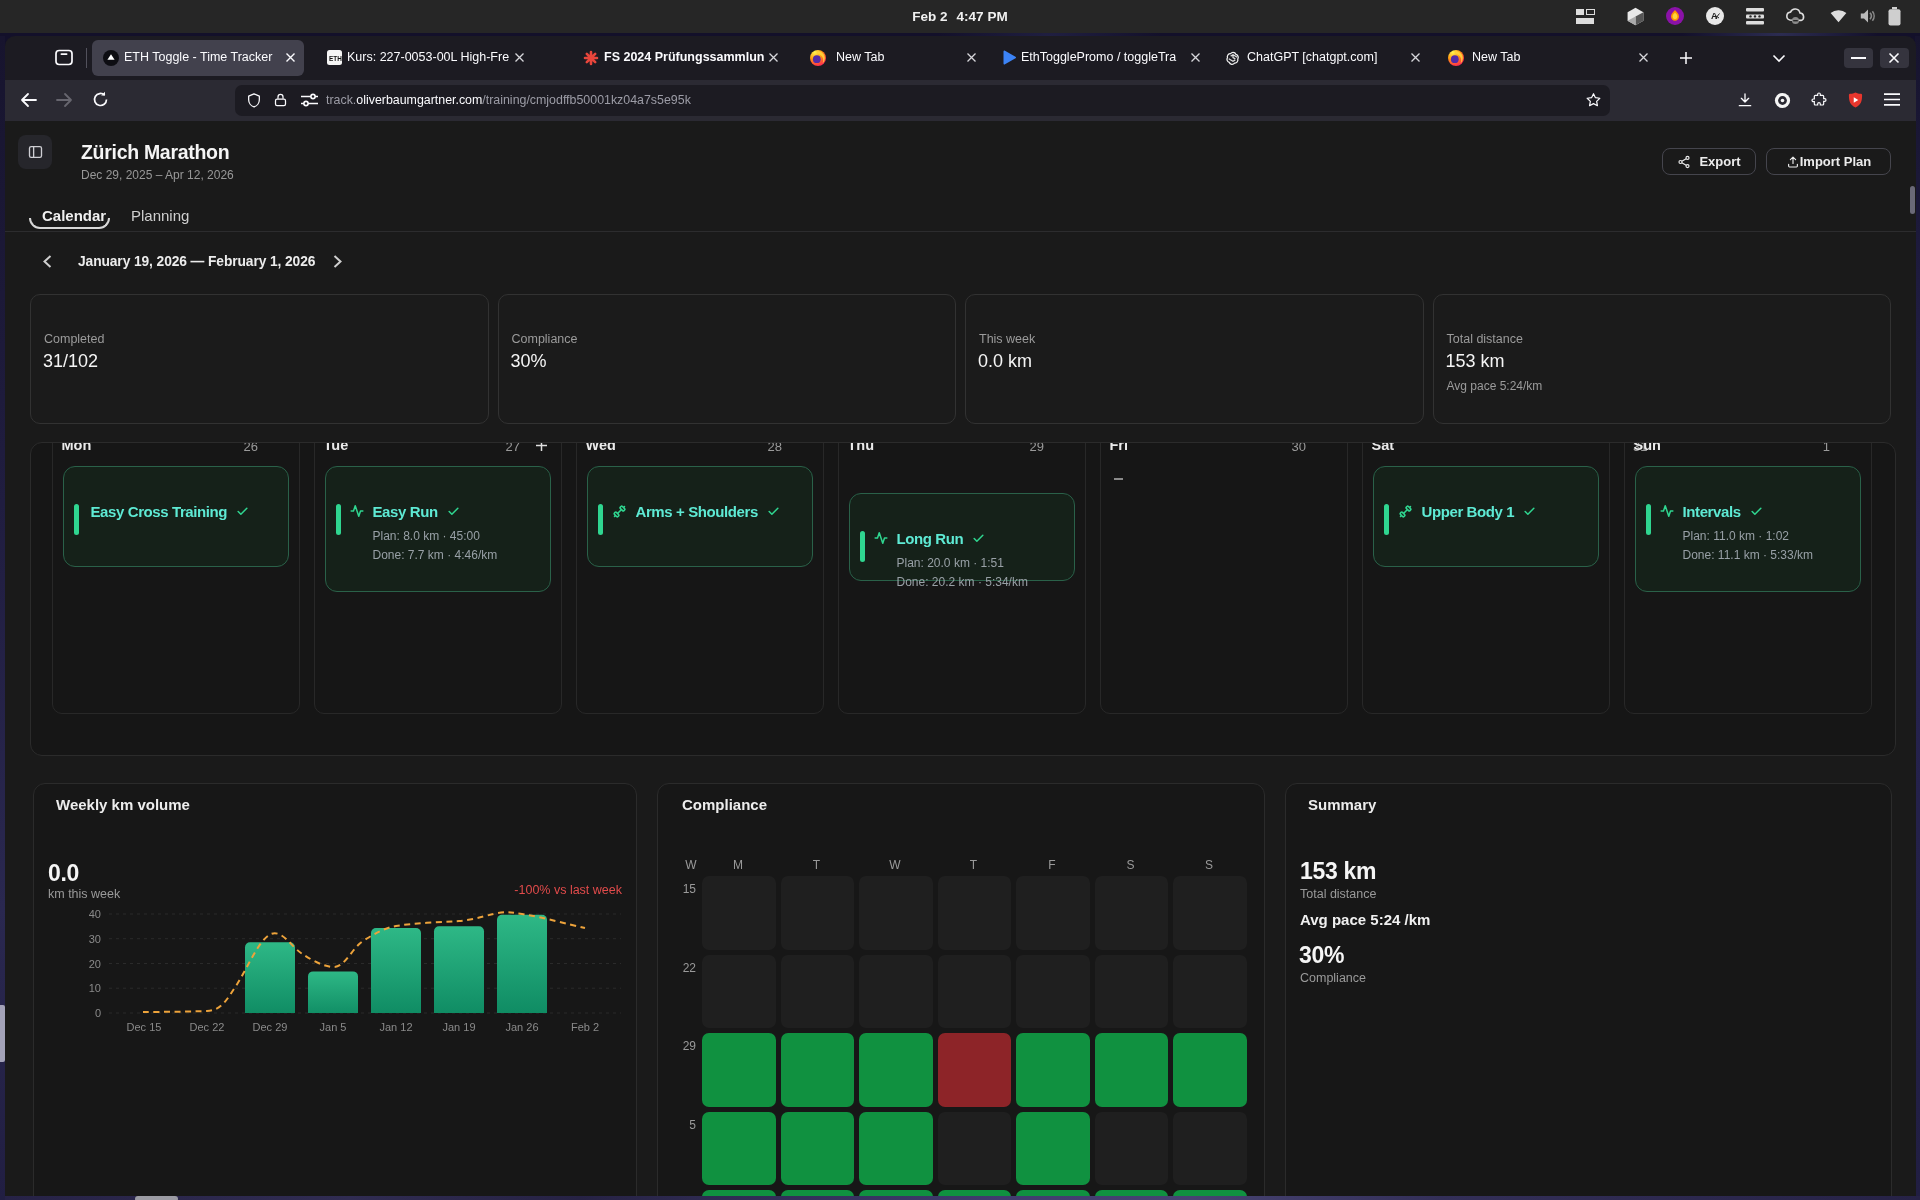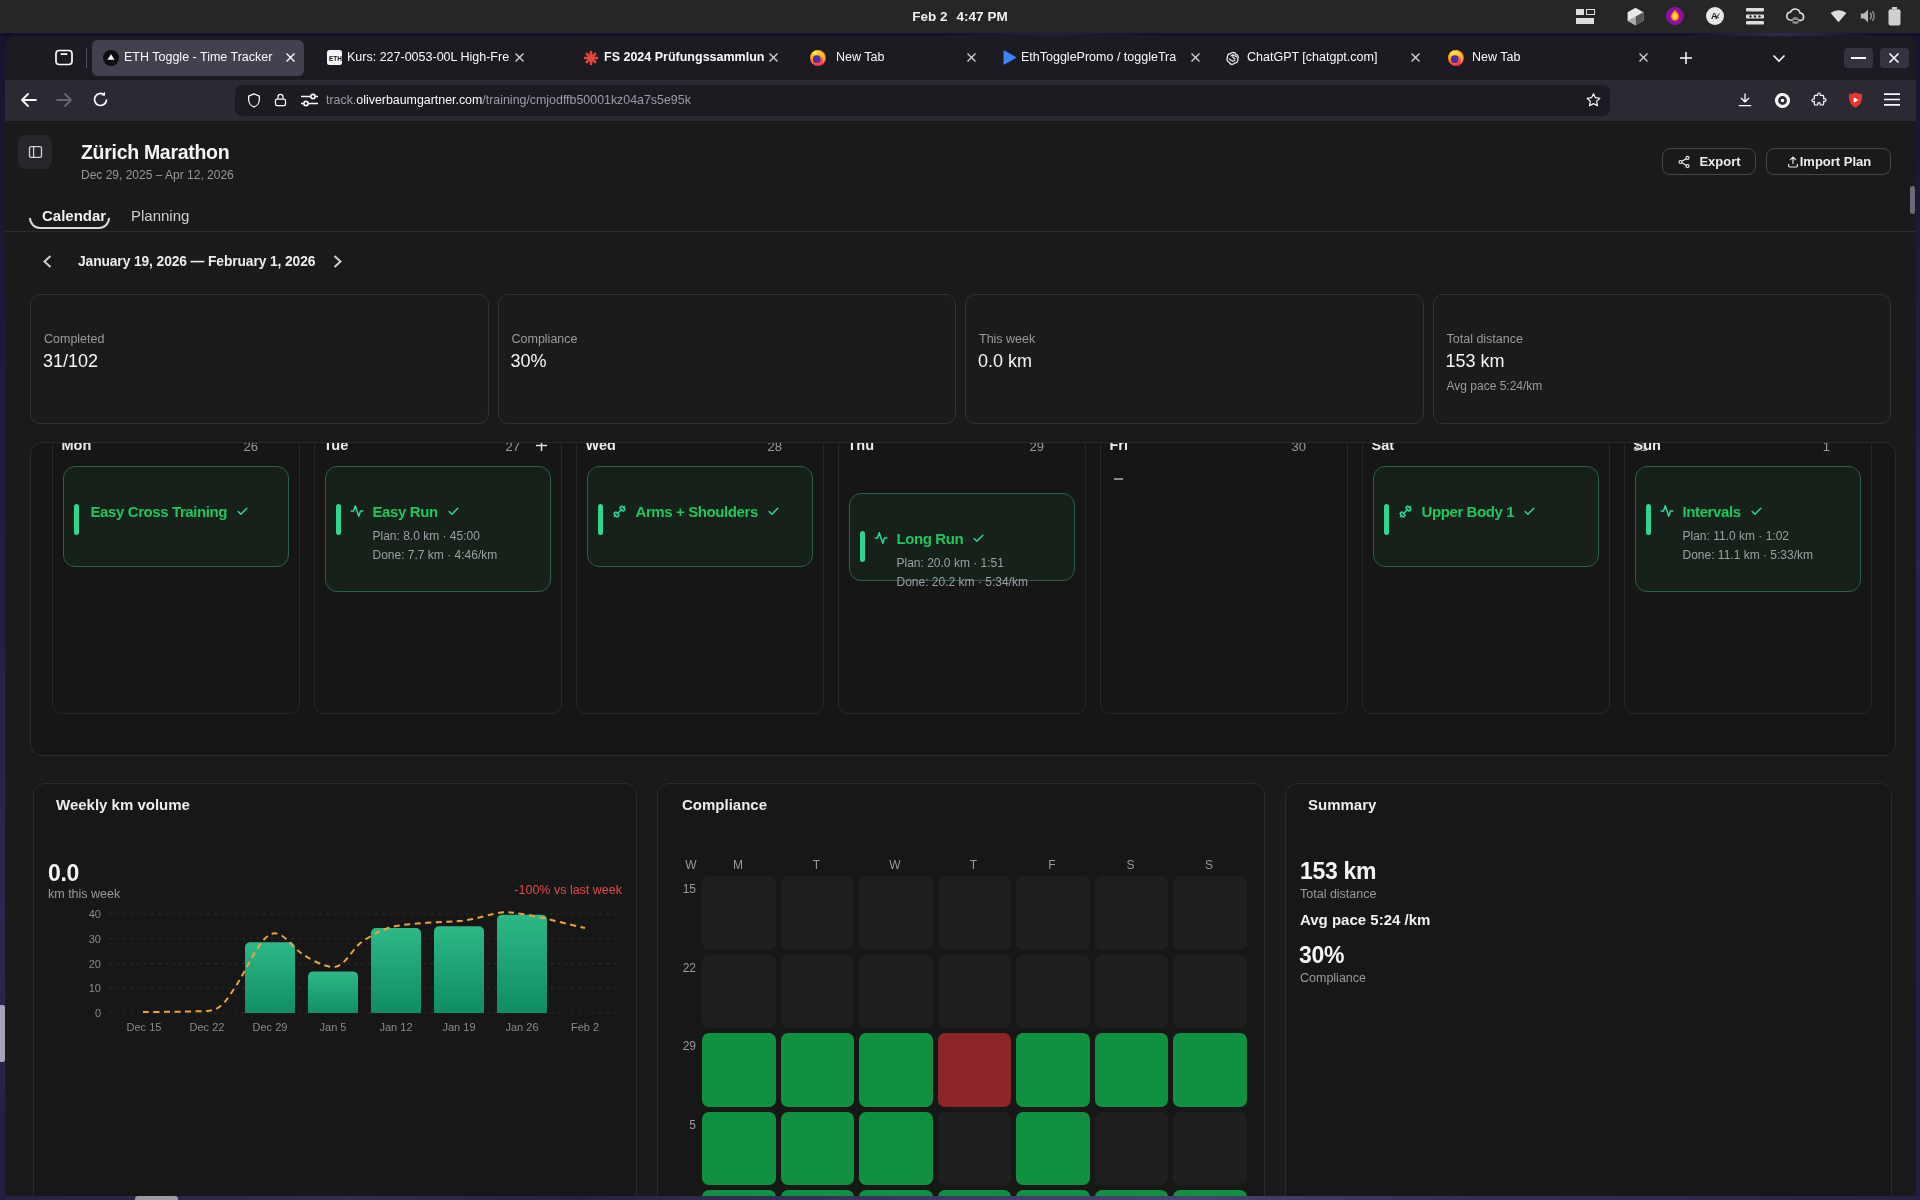--- a/index.html
+++ b/index.html
@@ -39,21 +39,21 @@
   .sv { position:absolute; left:12px; top:56px; font-size:18px; font-weight:normal; color:#f5f5f5; }
   .sa { position:absolute; left:13px; top:84px; font-size:12px; color:#9b9b9b; }
   
   .dcol { position:absolute; top:-10px; width:248.5px; height:281px; border:1px solid #282828; border-radius:10px; }
   .dname { position:absolute; top:-6px; font-size:14.5px; font-weight:600; color:#eaeaea; }
   .dnum { position:absolute; top:-4px; width:206.5px; text-align:right; font-size:13px; color:#9a9a9a; }
   .wcard { position:absolute; width:226.5px; background:#152119; border:1px solid #2a6149; border-radius:12px; }
   .wbar { position:absolute; left:10px; top:37px; width:5.5px; height:31px; border-radius:3px; background:#2fd690; }
   .wrow { position:absolute; left:24px; top:31px; height:26px; display:flex; align-items:center; gap:9px; }
   .wrow.noicon { left:27px; }
-  .wtitle { font-size:15px; font-weight:bold; color:#22c55e; letter-spacing:-0.4px; white-space:nowrap; }
+  .wtitle { font-size:15px; font-weight:bold; color:#5eead4; letter-spacing:-0.4px; white-space:nowrap; }
   .wsub { position:absolute; left:47px; font-size:12px; color:#98a0a6; white-space:nowrap; }
   
   .bcard { top:662px; height:470px; background:#171717; border:1px solid #2b2b2b; border-radius:12px; }
   .btitle { position:absolute; left:22px; top:12px; font-size:15px; font-weight:600; color:#ededed; }
   .big { position:absolute; font-size:23px; font-weight:bold; color:#f5f5f5; letter-spacing:-0.3px; }
   .gray { position:absolute; font-size:12.5px; color:#9a9a9a; }
   .ccell { position:absolute; width:73.5px; height:73.5px; border-radius:7px; }
   .chead { position:absolute; top:74px; width:20px; text-align:center; font-size:12px; color:#9a9a9a; }
   .crow { position:absolute; left:14px; width:24px; text-align:right; font-size:12px; color:#9a9a9a; }
 </style>

